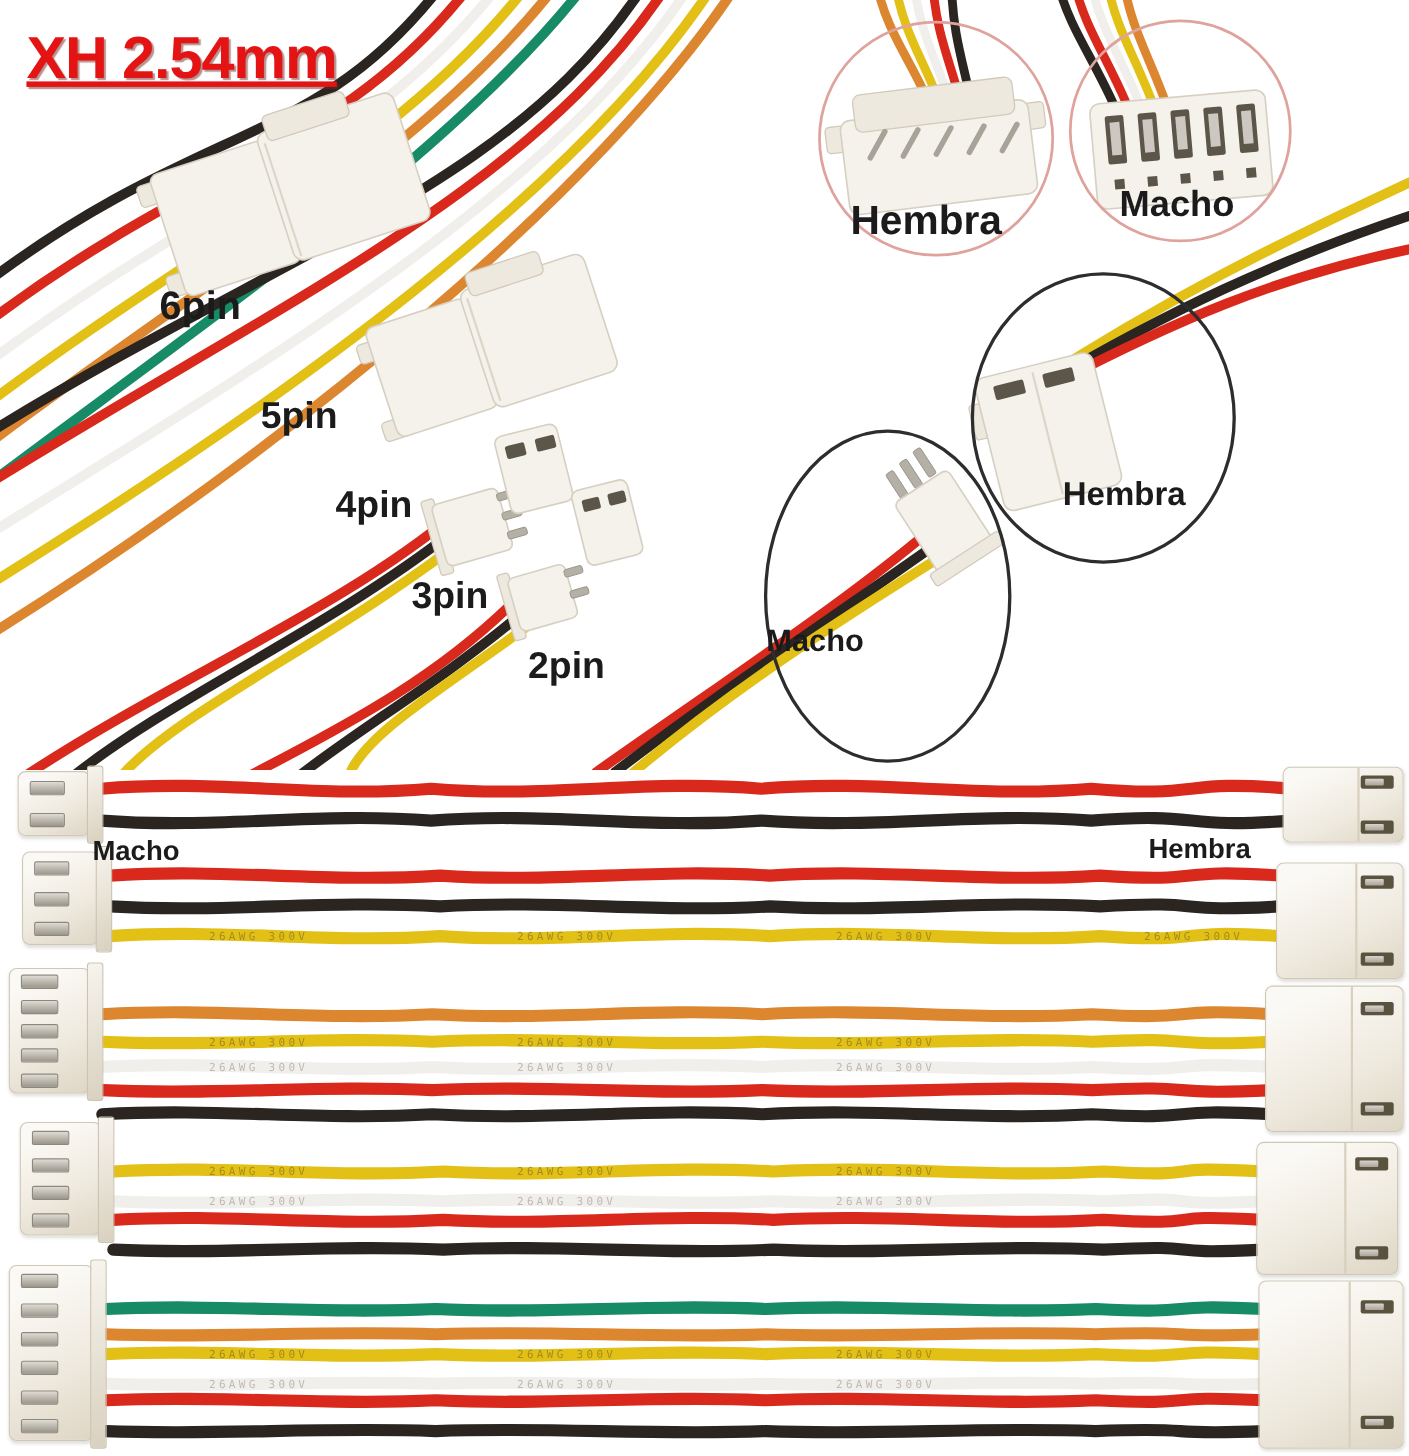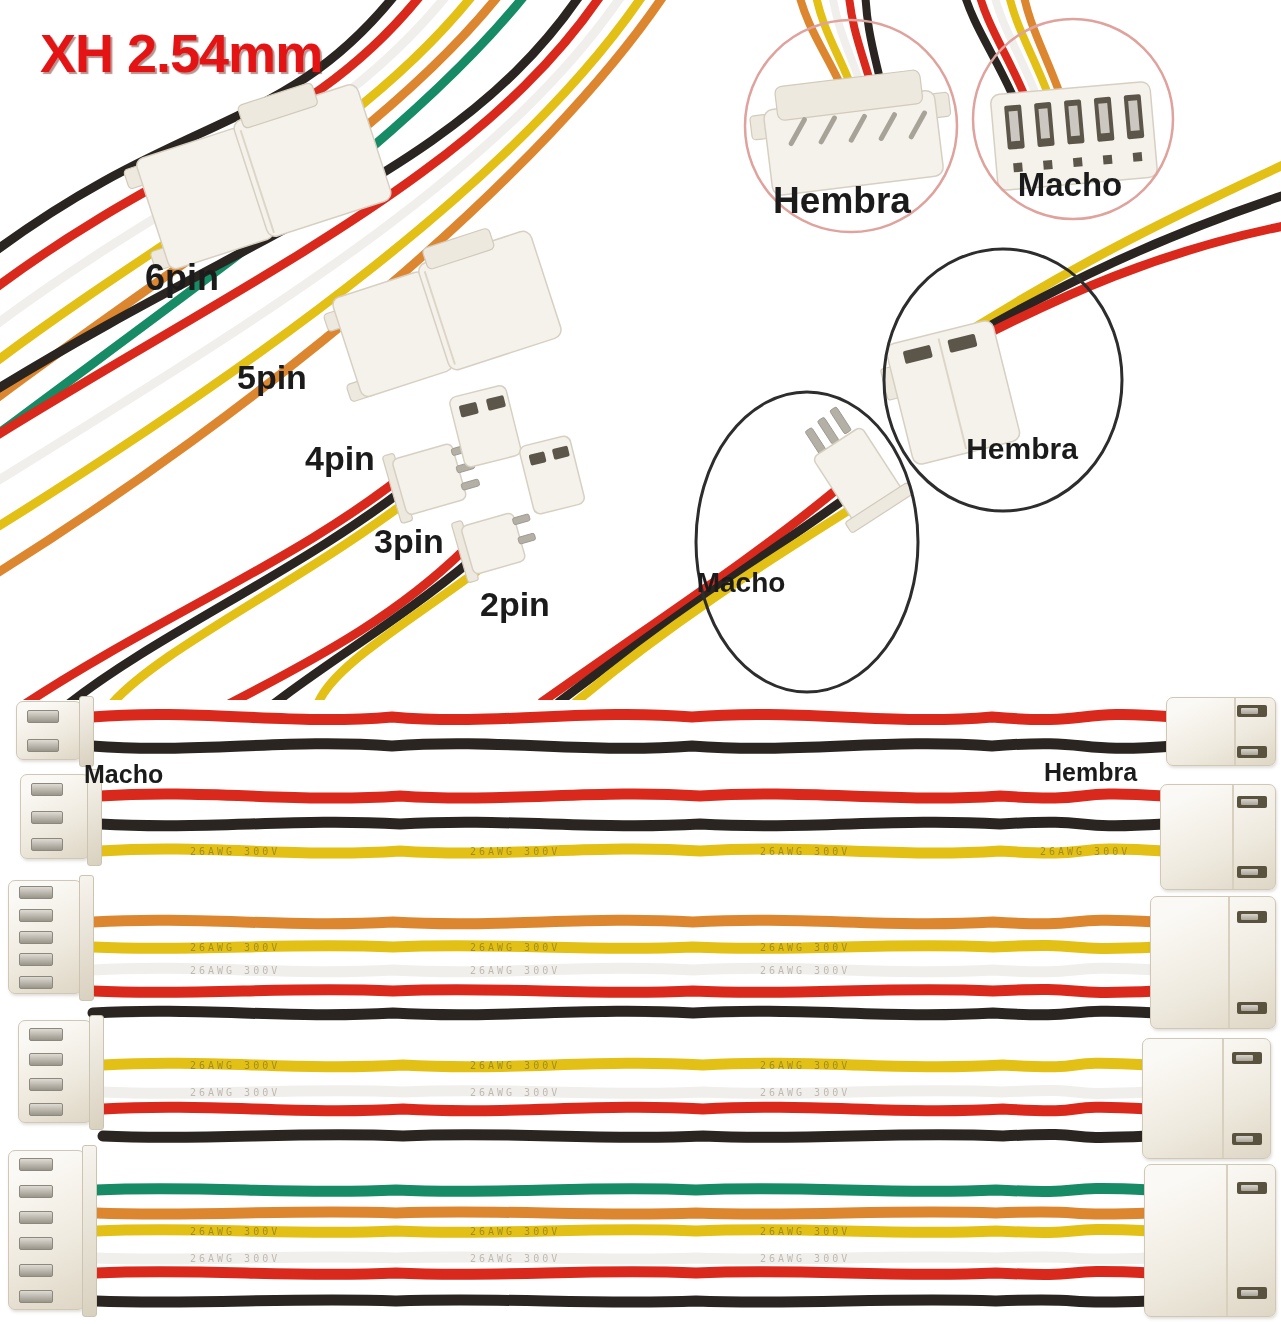--- a/index.html
+++ b/index.html
@@ -1,21 +1,21 @@
 <!DOCTYPE html>
 <html><head>
 <meta charset="utf-8">
 <style>
   html,body{margin:0;padding:0;background:#fff;}
   .stage{position:relative;width:1281px;height:1324px;overflow:hidden;background:#fff;
          font-family:"Liberation Sans",sans-serif;}
   
-  .title{position:absolute;left:40px;top:22px;font-size:54px;font-weight:800;
+  .title{position:absolute;left:24px;top:22px;font-size:54px;font-weight:800;
          letter-spacing:-1px;color:#e41414;
-         text-shadow:2px 2px 1px rgba(110,40,30,.5);white-space:nowrap;}
+         text-shadow:2px 2px 1px rgba(110,40,30,.5);white-space:nowrap;text-decoration:underline;}
   
   #top-art{position:absolute;left:0;top:0;}
   #bottom-wires-svg{position:absolute;left:0;top:690px;z-index:1;}
   
   .pl{fill:#f5f2ec;stroke:#d7d0c2;stroke-width:1.5;}
   .pl2{fill:#eee9df;stroke:#d2cabb;stroke-width:1.2;}
   .seam{stroke:#ddd6c8;stroke-width:2;}
   .mt{fill:#b5b0a6;stroke:#98938a;stroke-width:.8;}
   .mtl{fill:#ccc7c0;}
   .slot{fill:#5c564a;}

